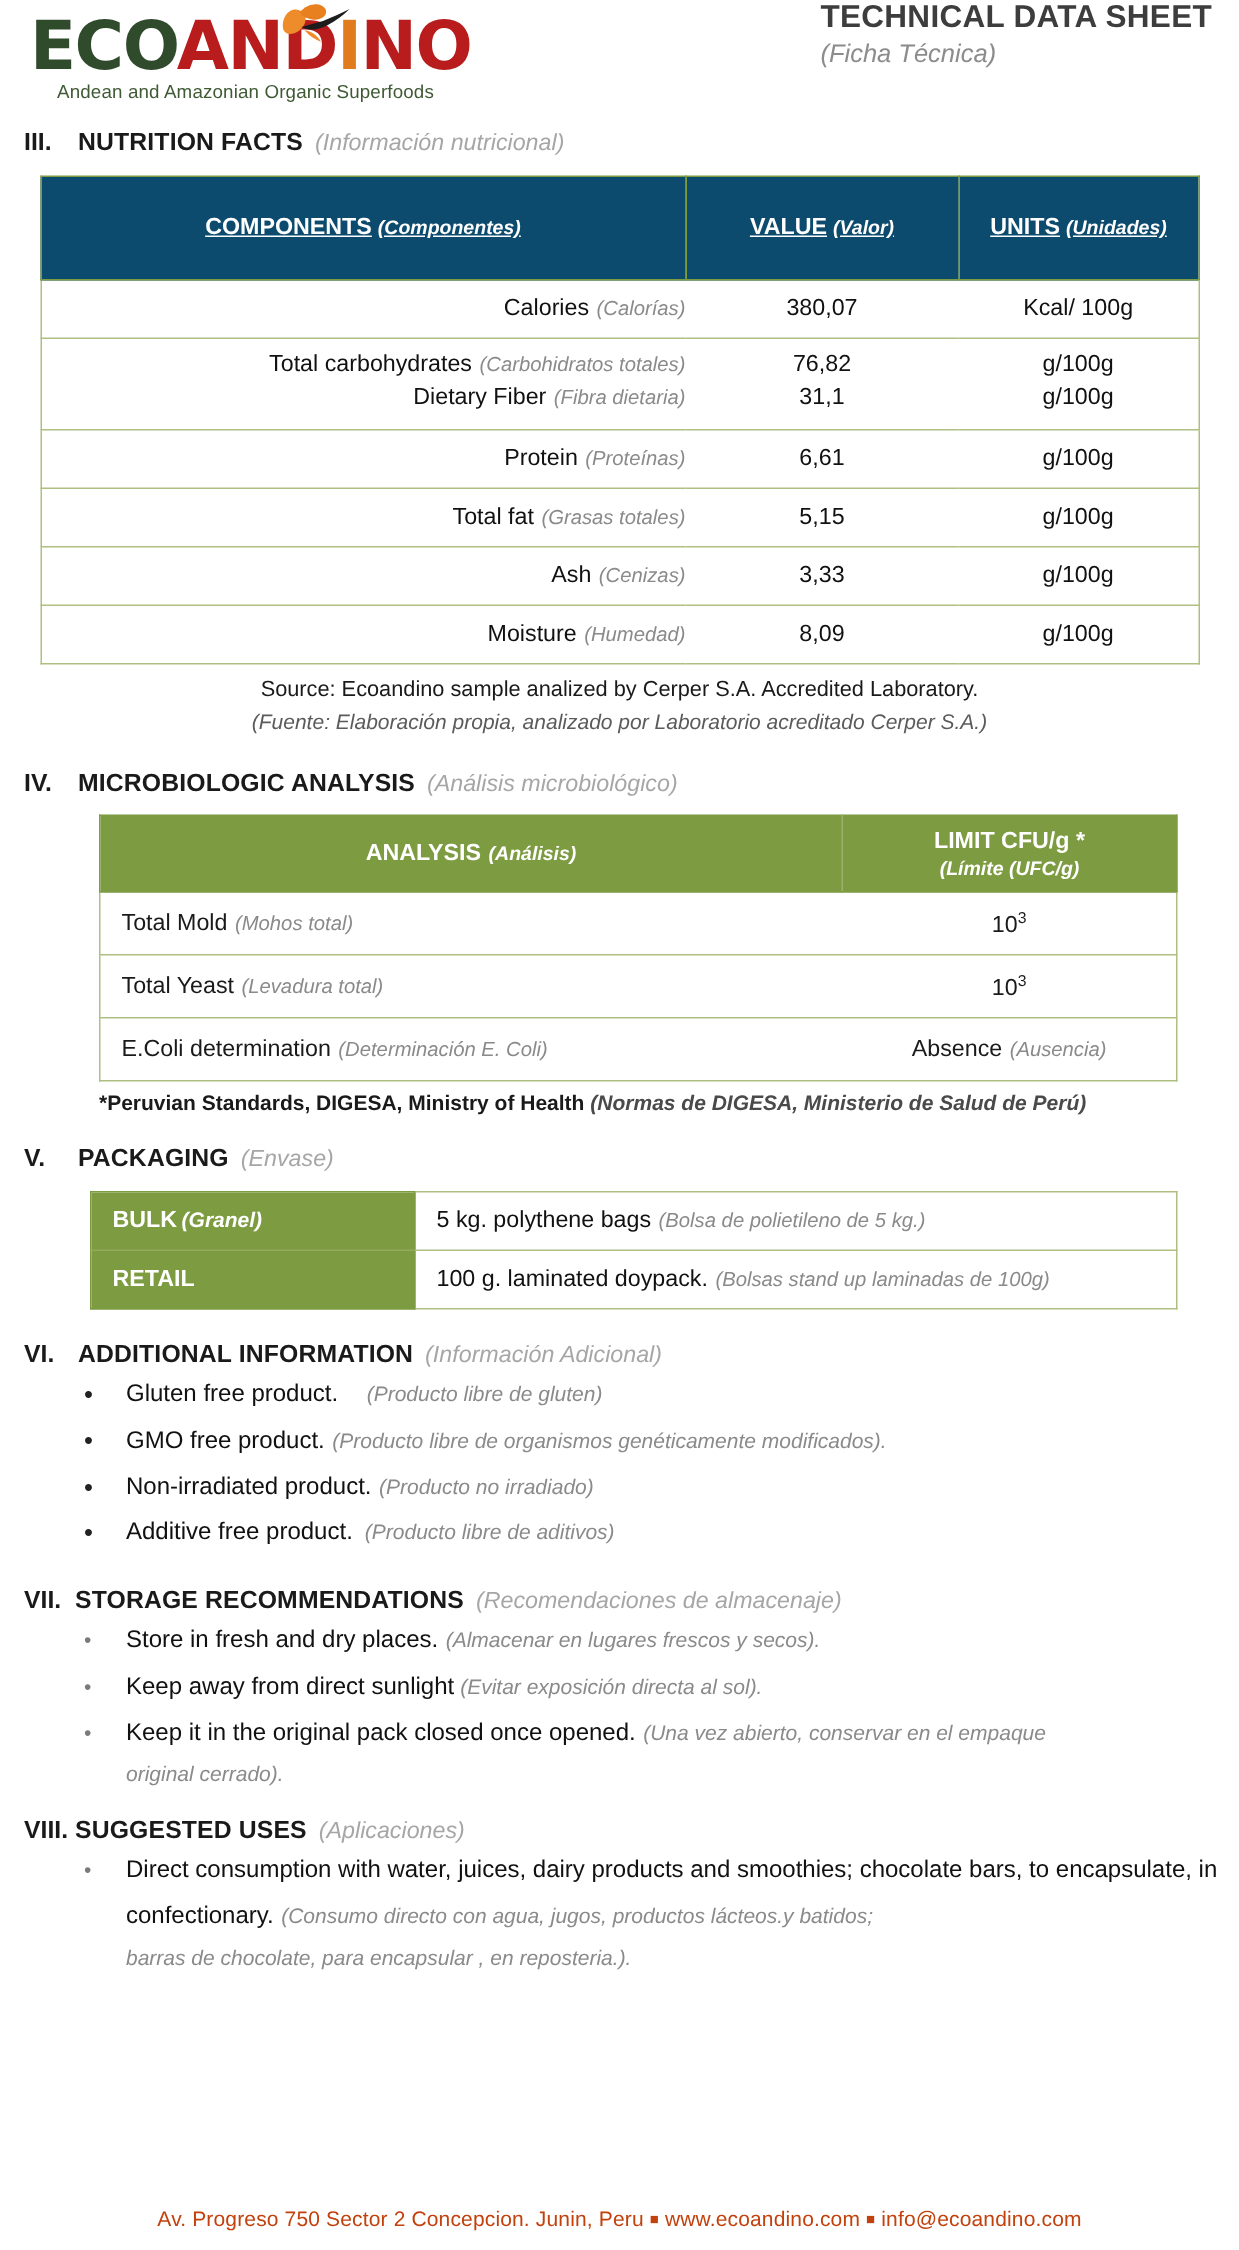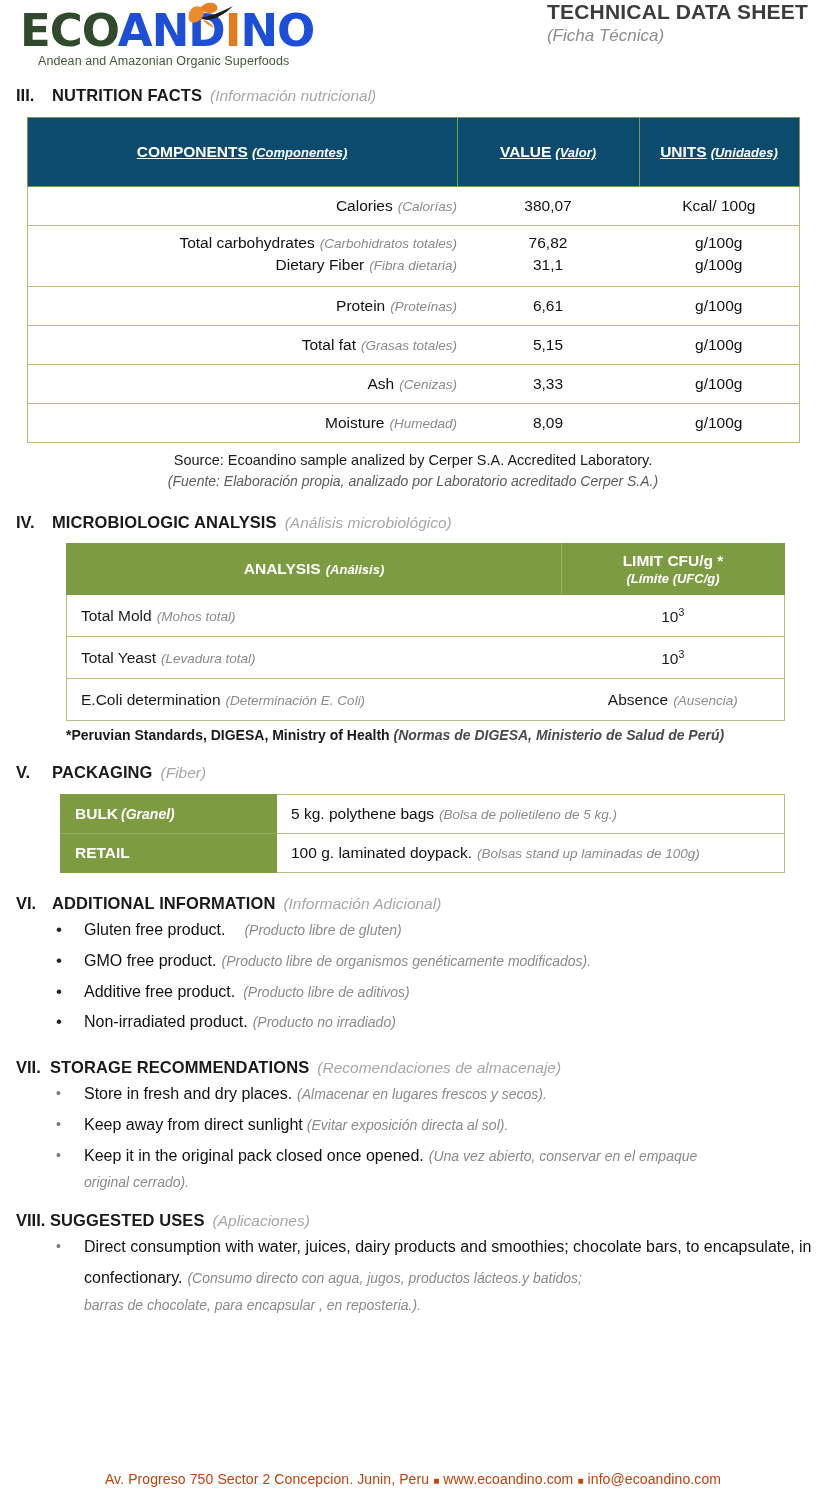--- a/index.html
+++ b/index.html
@@ -39,21 +39,21 @@
   }
   .logo-word {
     font-size: 45px;
     font-weight: bold;
     letter-spacing: -1px;
     line-height: 1;
     white-space: nowrap;
     font-family: "DejaVu Sans", sans-serif;
   }
   .logo-eco { color: #2f4b2c; }
-  .logo-and { color: #1d4ed8; text-align: right; }
+  .logo-and { color: #b91c1c; text-align: right; }
   .logo-dino-d { color: #e07b1e; }
   .logo-tagline {
     margin-top: 1px;
     font-size: 12.5px;
     color: #3f5a34;
     font-family: "Liberation Sans", sans-serif;
     letter-spacing: 0.1px;
     white-space: nowrap;
     padding-left: 18px;
   }
@@ -460,21 +460,21 @@
   <div class="std-note">
     <span>*Peruvian Standards, DIGESA, Ministry of Health</span>
     <span class="es3">(Normas de DIGESA, Ministerio de Salud de Perú)</span>
   </div>
 
   <div class="sp-gap-b"></div>
 
   <div class="section-head">
     <span class="sec-num">V.</span>
     <span class="sec-title">PACKAGING</span>
-    <span class="sec-title-es">(Fiber)</span>
+    <span class="sec-title-es">(Envase)</span>
   </div>
 
   <table class="tbl-pack">
     <colgroup>
         <col style="width:216px">
         <col style="width:508px">
       </colgroup>
     <tbody>
         <tr>
       <td class="p-label"><span>BULK</span><span class="pes">(Granel)</span></td>
@@ -490,22 +490,22 @@
   <div class="sp-gap-c"></div>
 
   <div class="section-head">
     <span class="sec-num">VI.</span>
     <span class="sec-title">ADDITIONAL INFORMATION</span>
     <span class="sec-title-es">(Información Adicional)</span>
   </div>
   <ul class="blist">
     <li><span>Gluten free product.</span><span class="es-b" style="margin-left:19px;">(Producto libre de gluten)</span></li>
     <li><span>GMO free product.</span><span class="es-b" style="margin-left:5px;">(Producto libre de organismos genéticamente modificados).</span></li>
+    <li><span>Non-irradiated product.</span><span class="es-b" style="margin-left:5px;">(Producto no irradiado)</span></li>
     <li><span>Additive free product.</span><span class="es-b" style="margin-left:8px;">(Producto libre de aditivos)</span></li>
-    <li><span>Non-irradiated product.</span><span class="es-b" style="margin-left:5px;">(Producto no irradiado)</span></li>
   </ul>
 
   <div class="sp-gap-d"></div>
 
   <div class="section-head">
     <span class="sec-num wide">VII.</span>
     <span class="sec-title">STORAGE RECOMMENDATIONS</span>
     <span class="sec-title-es">(Recomendaciones de almacenaje)</span>
   </div>
   <ul class="blist faint">

